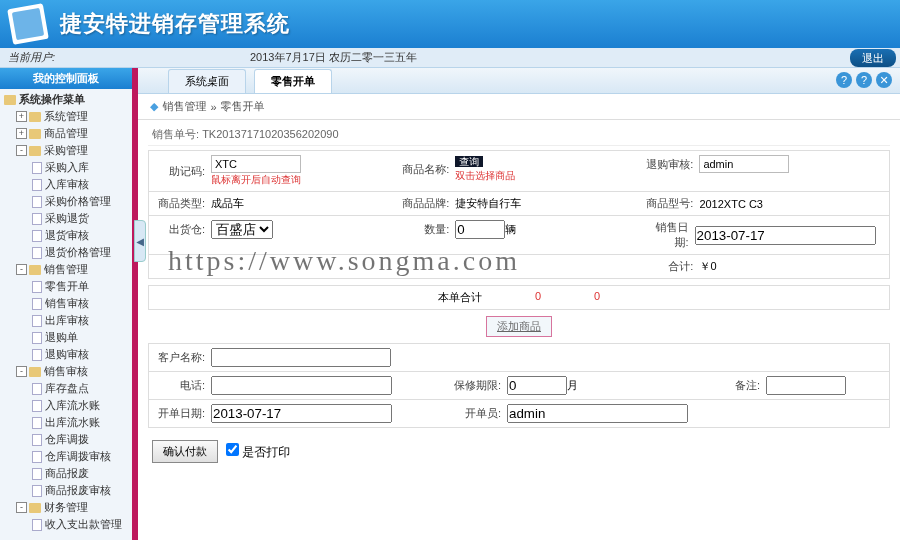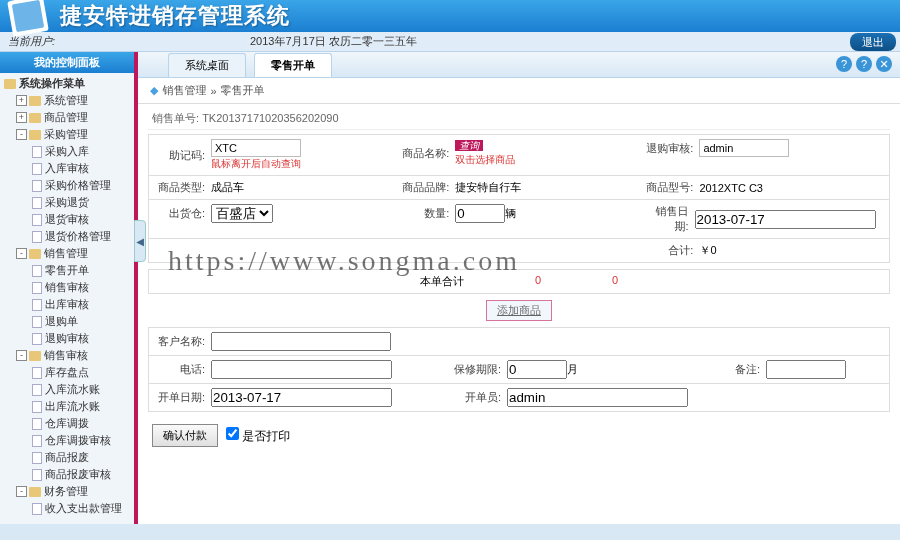--- a/index.html
+++ b/index.html
@@ -1,30 +1,30 @@
 <!DOCTYPE html>
 <html><head>
 <meta charset="utf-8">
 <style>
 * { margin: 0; padding: 0; box-sizing: border-box; font-family: "Microsoft YaHei", SimSun, sans-serif; }
 body { width: 900px; height: 540px; overflow: hidden; background: #d8e8f5; font-size: 12px; }
 
-.header { height: 32px; background: linear-gradient(to bottom, #3aa5e8, #1b7fd1); display: flex; align-items: center; padding-left: 10px; }
+.header { height: 48px; background: linear-gradient(to bottom, #3aa5e8, #1b7fd1); display: flex; align-items: center; padding-left: 10px; }
 .header-icon { width: 36px; height: 36px; background: #fff; border-radius: 3px; transform: rotate(-10deg); margin-right: 14px; position: relative; }
 .header-icon::after { content:""; position:absolute; inset:4px; background:#6db4e8; border-radius:2px;}
 .header-title { color: #fff; font-size: 22px; font-weight: bold; letter-spacing: 1px; text-shadow: 1px 1px 2px rgba(0,0,0,.3); }
 
 .status-bar { height: 20px; background: #e0ecf7; display: flex; align-items: center; font-size: 11px; color: #333; border-bottom: 1px solid #b8d4ea; }
 .status-left { padding-left: 8px; width: 250px; font-style: italic; }
 .status-center { flex: 1; text-align: left; }
 .status-right { width: 46px; background: linear-gradient(#1a6fb3,#0d4f85); color:#fff; text-align:center; line-height:18px; font-size:11px; border-radius:8px; margin-right:4px; cursor:pointer;}
 
 .main { display: flex; height: 472px; }
 
-.sidebar { width: 138px; background: #f0f5fa; border-right: 4px solid #be185d; overflow-y: auto; }
+.sidebar { width: 138px; background: #f0f5fa; border-right: 6px solid #be185d; overflow-y: auto; }
 .sidebar-header { background: linear-gradient(#3aa5e8,#1b7fd1); color:#fff; font-size:11px; text-align:center; padding:3px; font-weight:bold;}
 .tree { padding: 2px; font-size: 11px; color: #333; line-height: 17px; }
 .tree-item { display: flex; align-items: center; white-space: nowrap; cursor: pointer; padding: 0 2px;}
 .toggle { width: 11px; height: 11px; border: 1px solid #888; display: inline-flex; align-items:center; justify-content:center; font-size:9px; line-height:9px; color:#555; margin-right:2px; background:#fff;}
 .tree-icon { width: 12px; height: 10px; background: #e8c878; border-radius:1px; margin-right: 3px; display:inline-block;}
 .doc-icon { width: 10px; height: 12px; background: #fff; border:1px solid #aac; margin-right: 3px; display:inline-block;}
 .lvl1 { padding-left: 2px; font-weight: bold;}
 .lvl2 { padding-left: 14px; }
 .lvl3 { padding-left: 30px; }
 
@@ -47,23 +47,23 @@
 .form-row + .form-row { border-top:none;}
 .form-group { border:1px solid #ddd; margin-bottom:6px;}
 .form-group .form-row { border-left:none; border-right:none;}
 .form-group .form-row:first-child { border-top:none;}
 .form-group .form-row:last-child { border-bottom:none;}
 .cell { display:flex; align-items:center; padding:4px 6px; font-size:11px;}
 .lbl { width: 56px; text-align:right; color:#444; padding-right:6px;}
 .val input, .val select { font-size:11px; border:1px solid #bbb; padding:1px 3px; height:18px;}
 .val input { width:90px;}
 .hint { color:#d33; font-size:10px;}
-.hint-blue { background:#be185d; color:#fff; padding:0 4px; font-size:10px;font-style:italic;}
-
-.subtotal { display:flex; justify-content:center; gap:71px; padding:4px; font-size:11px; border:1px solid #ddd; margin-bottom:6px;}
+.hint-blue { background:#0f172a; color:#fff; padding:0 4px; font-size:10px;}
+
+.subtotal { display:flex; justify-content:center; gap:53px; padding:4px; font-size:11px; border:1px solid #ddd; margin-bottom:6px;}
 .subtotal span.num{ color:#d33;}
 
 .add-btn { display:block; margin:0 auto 6px; padding:2px 10px; font-size:11px; background:#eaf2fa; border:1px solid #be185d; cursor:pointer; opacity:.6;text-decoration:underline;}
 
 .btn { padding:3px 10px; font-size:11px; border:1px solid #888; background:linear-gradient(#fafafa,#e0e0e0); cursor:pointer;}
 .chk-row { display:flex; align-items:center; gap:8px; padding:6px 4px;}
 
 .watermark { position:absolute; left:168px; top:245px; font-size:28px; color:rgba(0,0,0,.55); font-family: Georgia, serif; letter-spacing:3px; pointer-events:none; z-index:50;}
 </style>
 </head>

